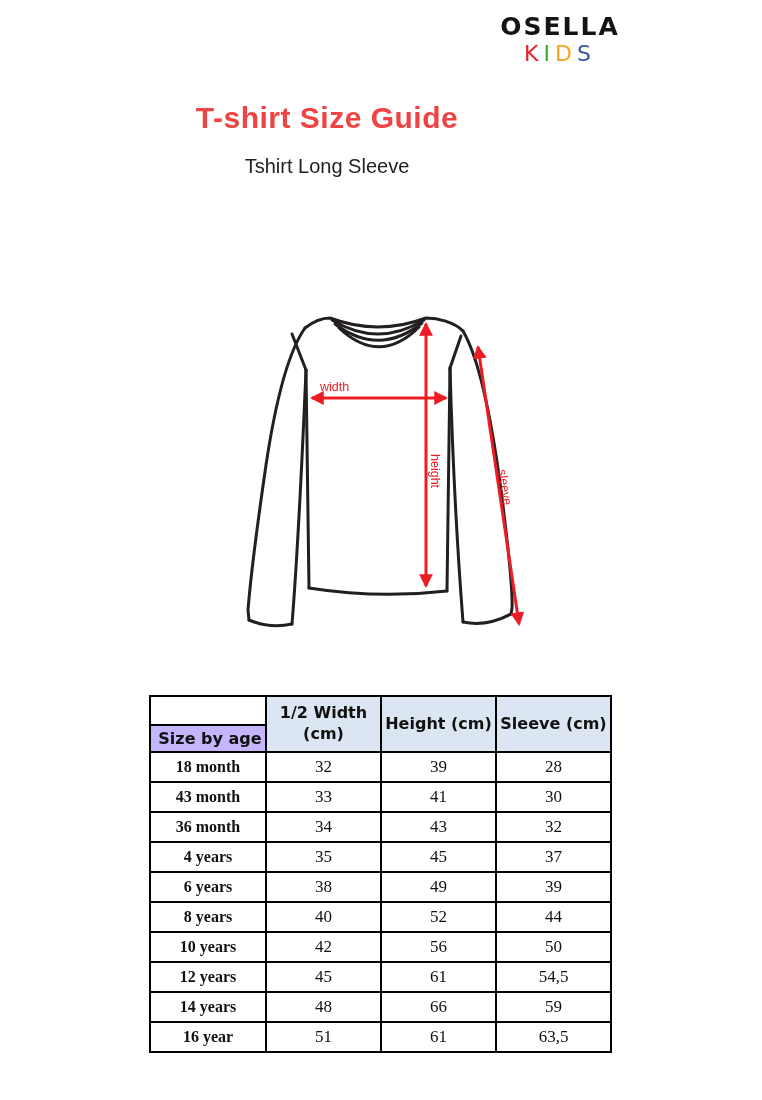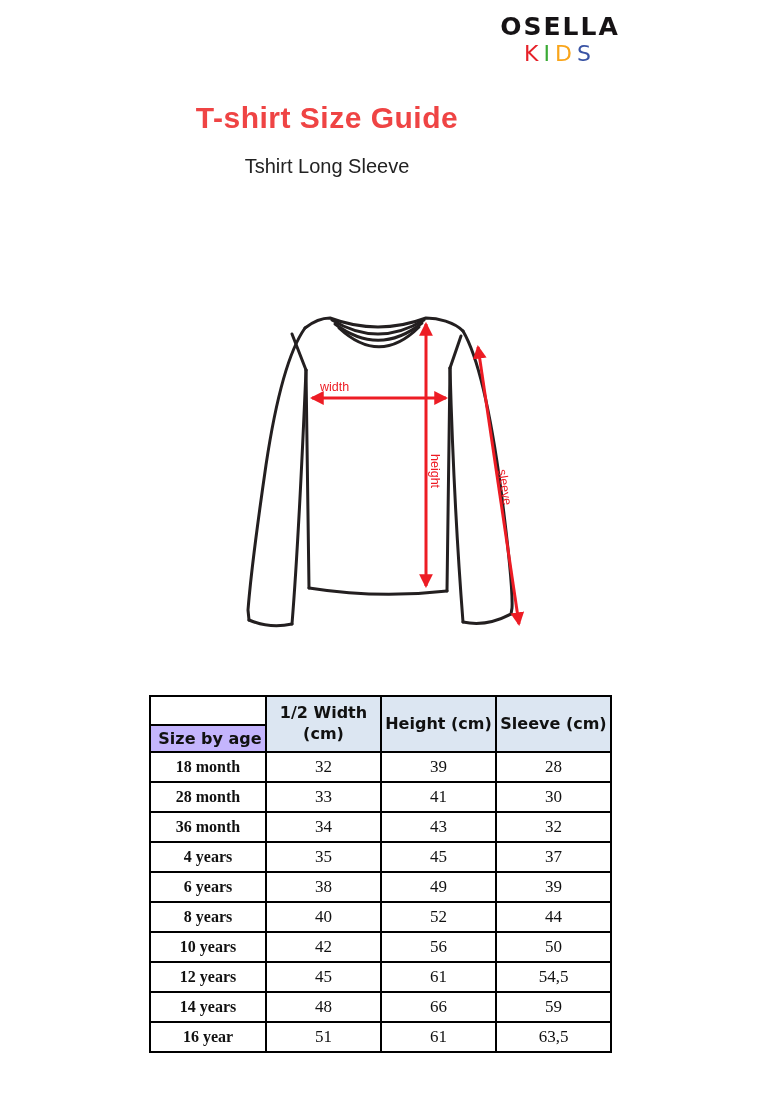--- a/index.html
+++ b/index.html
@@ -112,21 +112,21 @@
       </tr>
     </thead>
     <tbody>
         <tr>
           <td class="age">18 month</td>
           <td>32</td>
           <td>39</td>
           <td>28</td>
         </tr>
         <tr>
-          <td class="age">28 month</td>
+          <td class="age">43 month</td>
           <td>33</td>
           <td>41</td>
           <td>30</td>
         </tr>
         <tr>
           <td class="age">36 month</td>
           <td>34</td>
           <td>43</td>
           <td>32</td>
         </tr>

